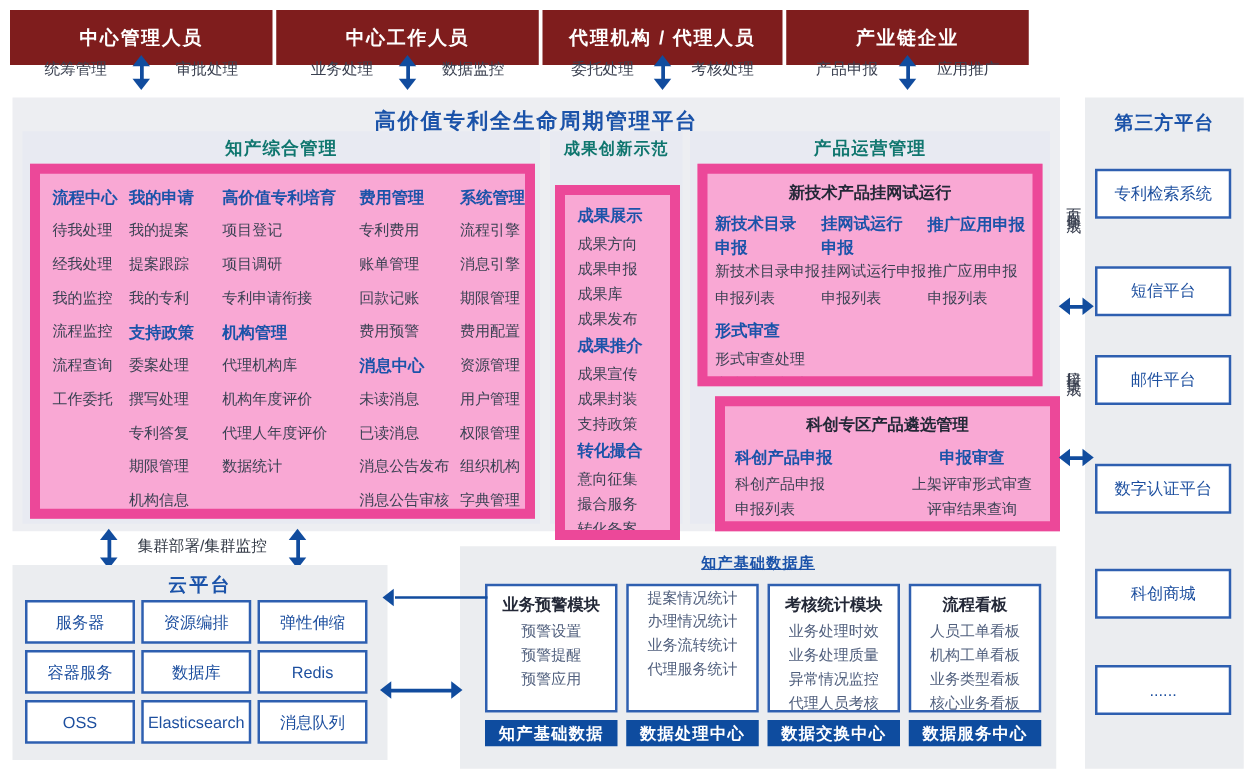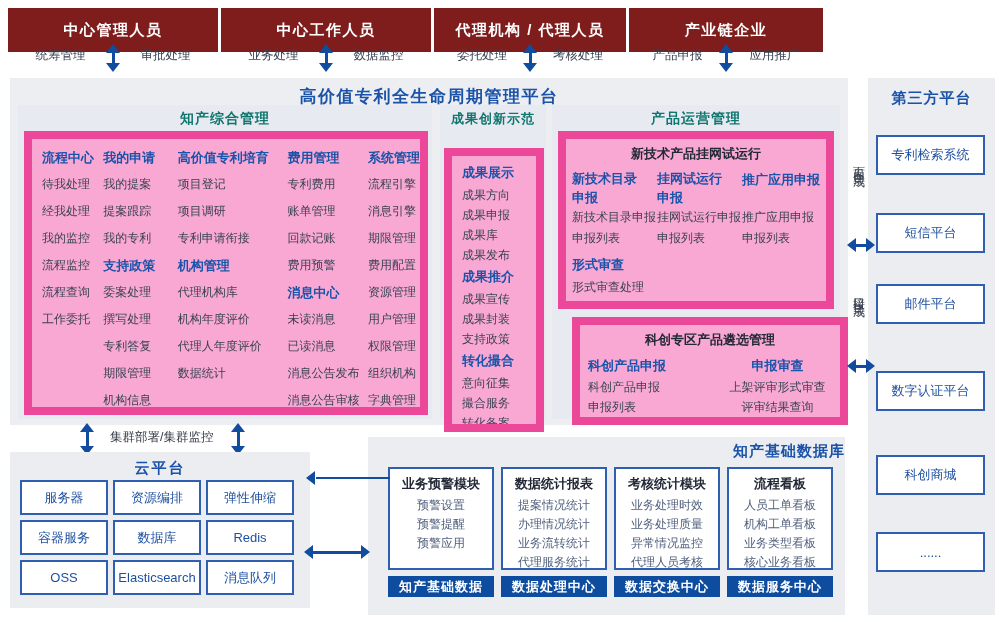--- a/index.html
+++ b/index.html
@@ -87,22 +87,22 @@
 
   
   .cloud { position:absolute; left:10px; top:452px; width:300px; height:156px; background:#ebedf0; }
   .cloudtitle { text-align:center; padding-top:7px; font-size:15px; font-weight:bold;
                 color:#1b53a9; letter-spacing:2px; }
   .cbox { position:absolute; width:88px; height:35px; background:#fff; border:2px solid #2e5fb0;
           display:flex; align-items:center; justify-content:center; font-size:13px; color:#1d4f9f; }
 
   
   .dbp { position:absolute; left:368px; top:437px; width:477px; height:178px; background:#ebedf0; }
-  .dbtitle { text-align:right; padding-top:5px; font-size:15px; font-weight:bold;
-             color:#1b53a9; letter-spacing:1px; }
+  .dbtitle { text-align:center; padding-top:5px; font-size:12px; font-weight:bold;
+             color:#1b53a9; letter-spacing:1px;text-decoration:underline; }
   .mod { position:absolute; top:30px; width:106px; height:103px; background:#fff;
          border:2px solid #2e5fb0; text-align:center; }
   .mod .gh { line-height:25px; padding-top:2px; color:#232837; }
   .mod .gi { line-height:19px; color:#51607e; }
   .dbbtn { position:absolute; top:139px; width:106px; height:21px; background:#0e4c9f;
            color:#fff; font-weight:bold; font-size:13px; letter-spacing:1px;
            display:flex; align-items:center; justify-content:center; }
 
   .clusterlabel { position:absolute; left:110px; top:429px; font-size:12.5px; color:#333a46; }
 </style>
@@ -309,21 +309,20 @@
   <div class="dbp">
     <div class="dbtitle">知产基础数据库</div>
 
     <div class="mod" style="left:20px;">
       <div class="gh">业务预警模块</div>
       <div class="gi">预警设置</div>
       <div class="gi">预警提醒</div>
       <div class="gi">预警应用</div>
     </div>
     <div class="mod" style="left:133px;">
-      <div class="gh">数据统计报表</div>
       <div class="gi">提案情况统计</div>
       <div class="gi">办理情况统计</div>
       <div class="gi">业务流转统计</div>
       <div class="gi">代理服务统计</div>
     </div>
     <div class="mod" style="left:246px;">
       <div class="gh">考核统计模块</div>
       <div class="gi">业务处理时效</div>
       <div class="gi">业务处理质量</div>
       <div class="gi">异常情况监控</div>

